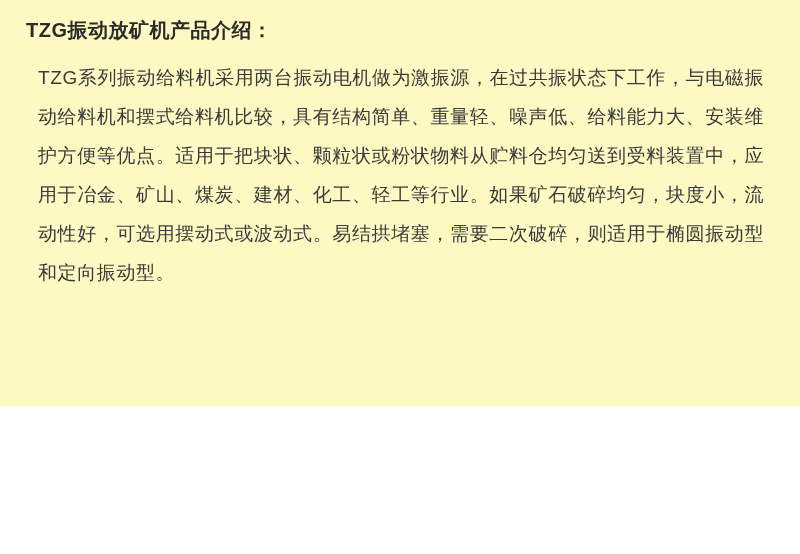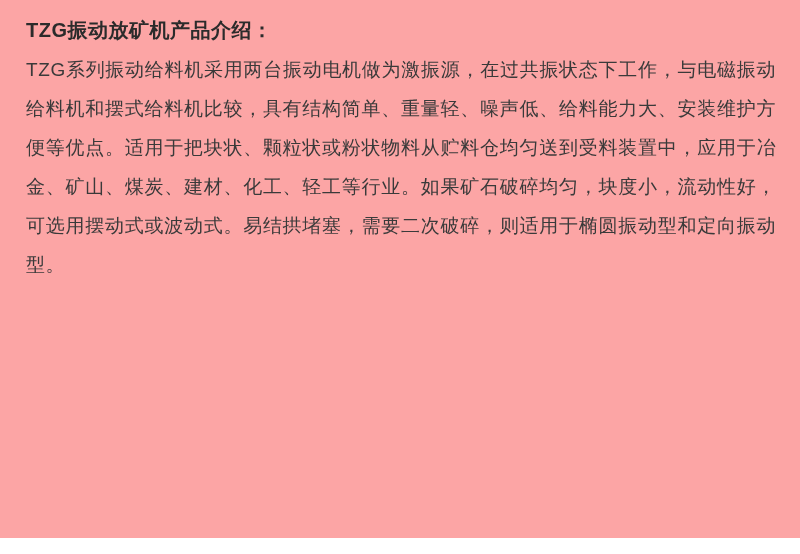--- a/index.html
+++ b/index.html
@@ -8,39 +8,39 @@
   }
   body {
     width: 800px;
     height: 554px;
     background: #ffffff;
     font-family: "Liberation Sans", sans-serif;
     overflow: hidden;
   }
   .page {
     width: 800px;
-    height: 538px;
+    height: 406px;
     box-sizing: border-box;
     padding: 14px 24px 0 26px;
-    background: #fca5a5;
+    background: #fef9c3;
   }
   .doc-title {
     font-size: 20px;
     font-weight: bold;
     color: #2b2b2b;
     letter-spacing: 0.5px;
     line-height: 32px;
     margin: 0 0 4px 0;
   }
   .doc-para {
     font-size: 19px;
     color: #3a3a3a;
     line-height: 39px;
     letter-spacing: 0.6px;
-    margin: 0;
+    margin: 12px;
     text-align: justify;
     text-justify: inter-ideograph;
     word-break: break-all;
   }
   .doc-para + .doc-para {
     margin-top: 0;
   }
 </style>
 </head>
 <body>

